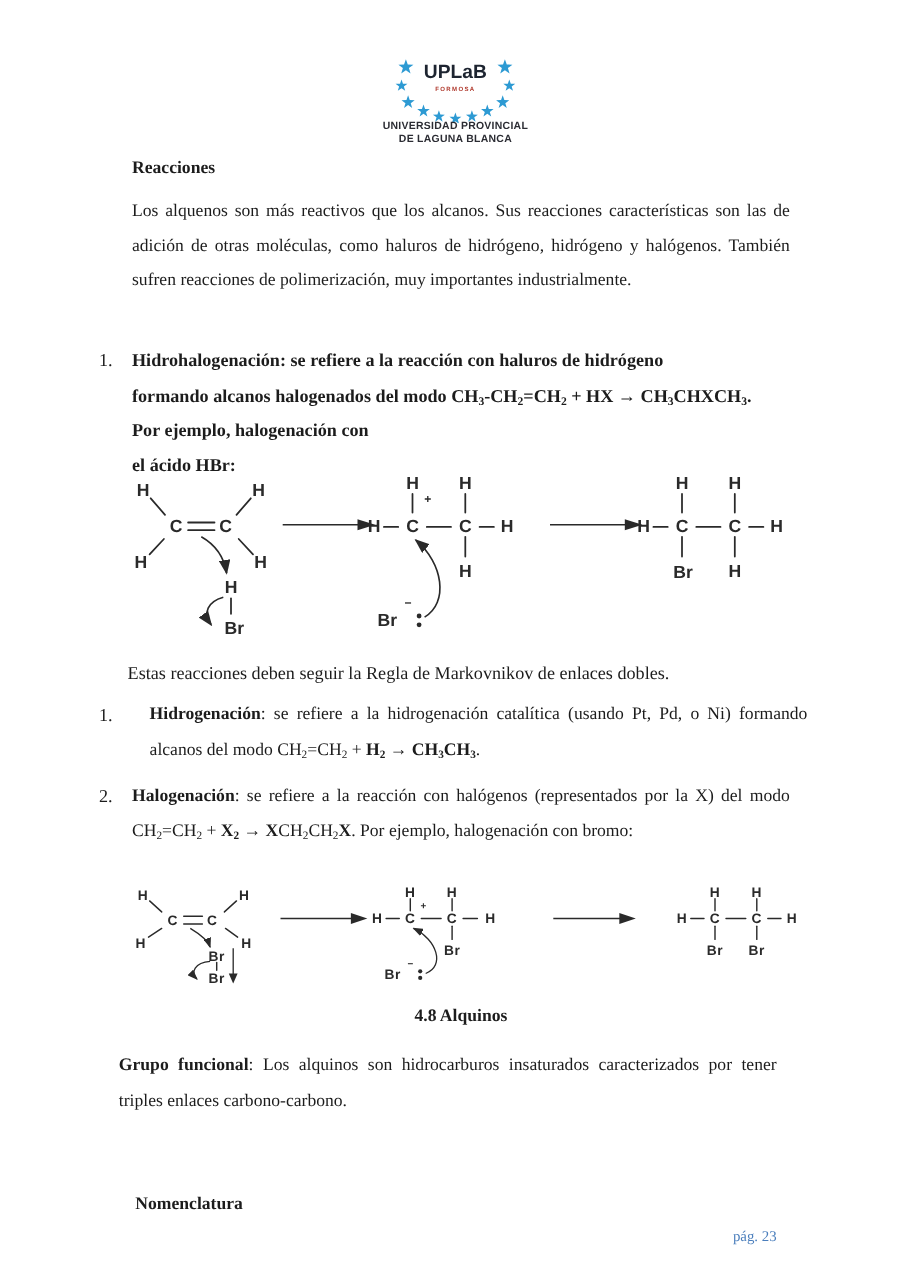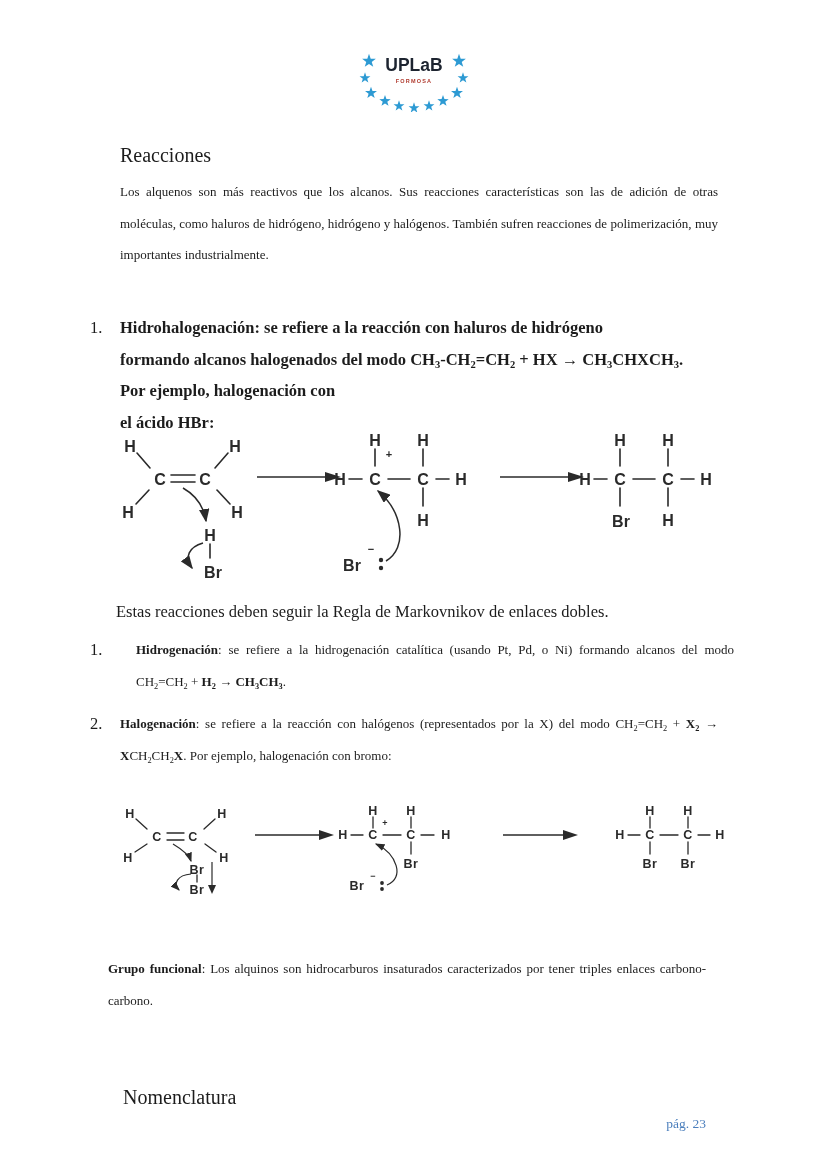--- a/index.html
+++ b/index.html
@@ -1,21 +1,21 @@
 <!DOCTYPE html>
 <html><head>
 <meta charset="utf-8">
 <style>
   html,body{margin:0;padding:0;background:#ffffff;}
   .page{position:relative;width:828px;height:1171px;background:#ffffff;overflow:hidden;
         font-family:"Liberation Serif",serif;color:#1c1c1c;}
   .abs{position:absolute;}
-  .para{font-size:13px;line-height:31.5px;text-align:justify;}
+  .para{font-size:16px;line-height:31.5px;text-align:justify;}
   .line{font-size:16.5px;line-height:31.5px;}
-  .heading{font-size:20px;font-weight:normal;}
+  .heading{font-size:16px;font-weight:bold;}
   .num{font-size:16.5px;line-height:31.5px;}
   sub{font-size:64%;line-height:0;position:relative;top:3px;vertical-align:baseline;}
   .inst{font-family:"Liberation Sans",sans-serif;font-weight:bold;font-size:9.5px;
         letter-spacing:.25px;color:#2b2c33;text-align:center;line-height:12px;width:100%;}
   .pageno{font-family:Liberation Serif, serif;font-size:13.5px;color:#4a7ebc;}
   .center{text-align:center;}
   svg .bond{stroke:#2a2a2a;stroke-width:1.6;fill:none;stroke-linecap:round;}
   svg .bond2{stroke:#2a2a2a;stroke-width:1.3;fill:none;stroke-linecap:round;}
   svg .carrow{stroke:#2a2a2a;stroke-width:1.5;fill:none;}
   svg .carrow2{stroke:#2a2a2a;stroke-width:1.2;fill:none;}
@@ -54,20 +54,24 @@
       <use href="#st" class="star" transform="translate(46,51) scale(1.0)"></use>
       <use href="#st" class="star" transform="translate(60,56) scale(0.95)"></use>
       <use href="#st" class="star" transform="translate(75,58) scale(0.95)"></use>
       <use href="#st" class="star" transform="translate(90,56) scale(0.95)"></use>
       <use href="#st" class="star" transform="translate(104,51) scale(1.0)"></use>
       <use href="#st" class="star" transform="translate(118,43) scale(1.05)"></use>
     </g>
     <text x="75" y="21" class="logo-acronym">UPLaB</text>
     <text x="75" y="33" class="logo-region">FORMOSA</text>
   </svg>
+  <div class="abs inst" style="left:0;top:109px;">
+    <div>UNIVERSIDAD PROVINCIAL</div>
+    <div>DE LAGUNA BLANCA</div>
+  </div>
 
   <div class="abs heading" style="left:120px;top:144px;">Reacciones</div>
 
   <div class="abs para" style="left:120px;top:176px;width:598px;">Los alquenos son más reactivos que los alcanos. Sus reacciones características son las de adición de otras moléculas, como haluros de hidrógeno, hidrógeno y halógenos. También sufren reacciones de polimerización, muy importantes industrialmente.</div>
 
   <div class="abs num" style="left:90px;top:312px;">1.</div>
   <div class="abs line" style="left:120px;top:312px;width:600px;font-weight:bold;"><b>Hidrohalogenación:</b> se refiere a la reacción con haluros de hidrógeno<br>formando alcanos halogenados del modo CH<sub>3</sub>-CH<sub>2</sub>=CH<sub>2</sub> + <b>HX</b> → CH<sub>3</sub>CH<b>XCH<sub>3</sub></b>.<br>Por ejemplo, halogenación con<br>el ácido HBr:</div>
 
   <svg class="abs" style="left:105px;top:424px;" width="640" height="158" viewBox="0 0 640 158">
     <defs>
@@ -228,20 +232,21 @@
       <text x="583" y="37" class="at2">C</text>
       <line class="bond2" x1="593" y1="37" x2="605" y2="37"></line>
       <text x="615" y="37" class="at2">H</text>
       <line class="bond2" x1="545" y1="44" x2="545" y2="56"></line>
       <text x="545" y="66" class="at2">Br</text>
       <line class="bond2" x1="583" y1="44" x2="583" y2="56"></line>
       <text x="583" y="66" class="at2">Br</text>
     </g>
   </svg>
 
+  <div class="abs heading center" style="left:120px;top:915px;width:598px;">4.8 Alquinos</div>
 
   <div class="abs para" style="left:108px;top:953px;width:598px;"><b>Grupo funcional</b>: Los alquinos son hidrocarburos insaturados caracterizados por tener triples enlaces carbono-carbono.</div>
 
   <div class="abs heading" style="left:123px;top:1086px;">Nomenclatura</div>
 
   <div class="abs pageno" style="right:122px;top:1116px;">pág. 23</div>
 
 </div>
 
 </body></html>

